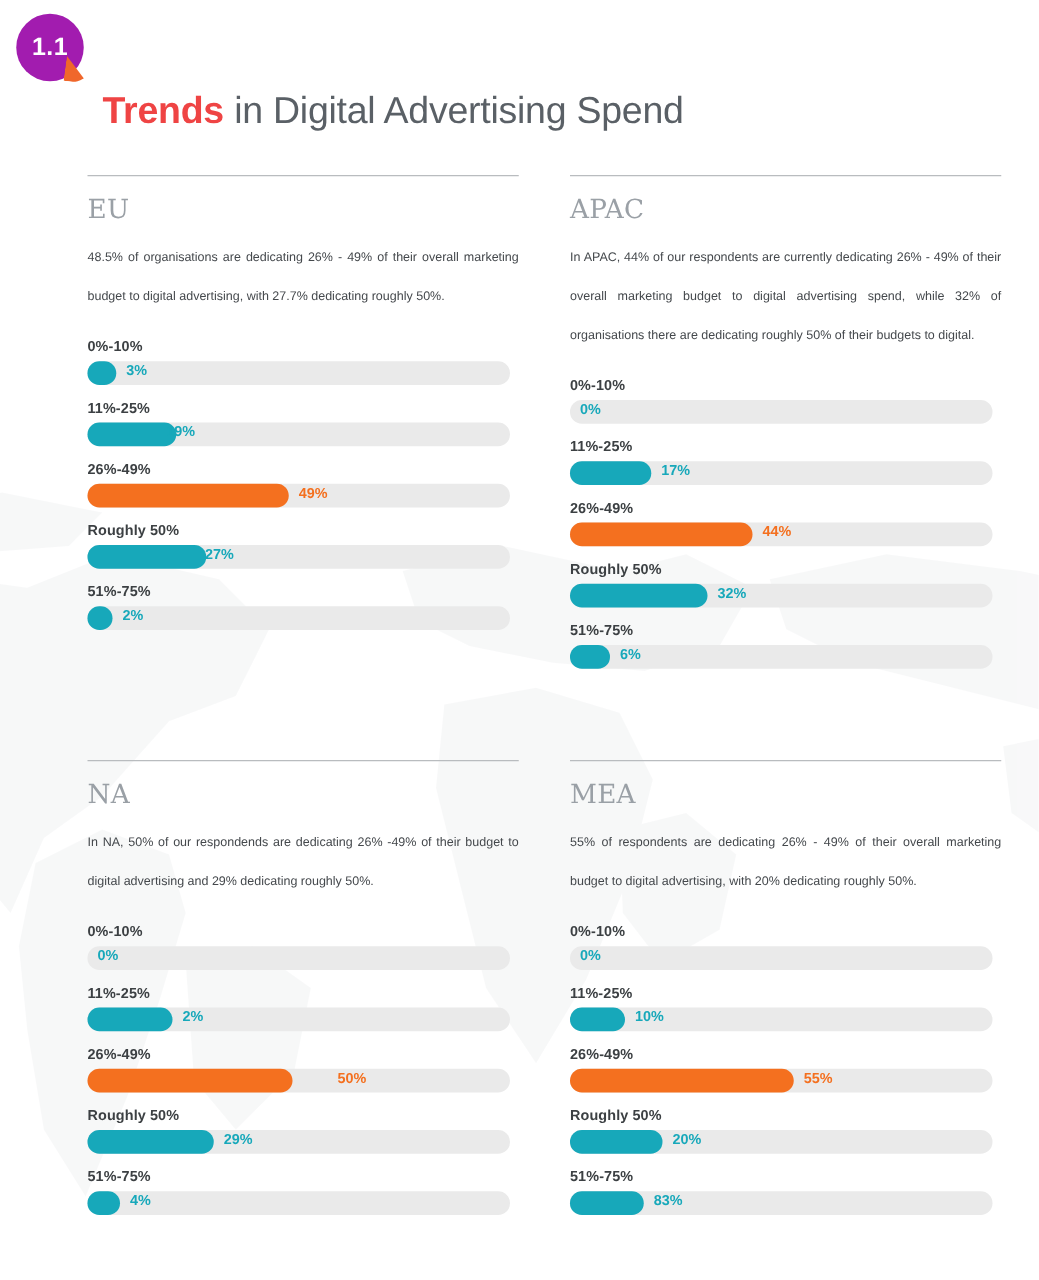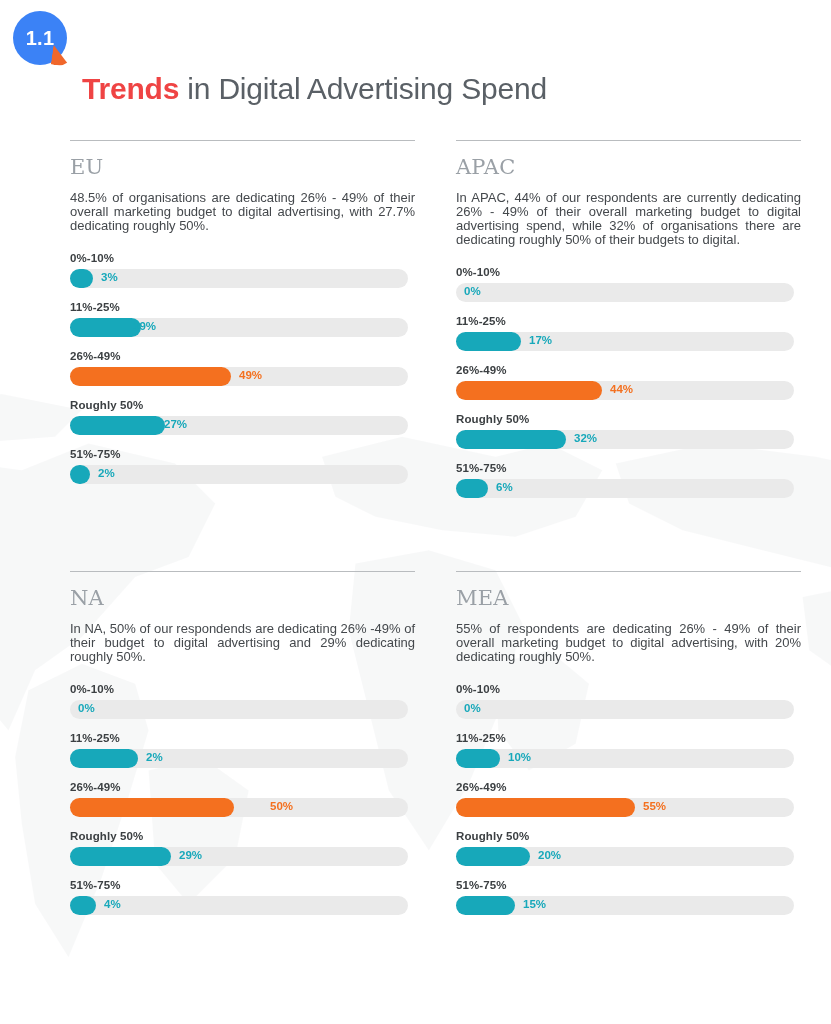--- a/index.html
+++ b/index.html
@@ -26,21 +26,21 @@
 
   .page { position: relative; z-index: 2; }
 
   
   .header { position: relative; height: 130px; }
 
   .badge {
     position: absolute;
     left: 13px; top: 11px;
     width: 54px; height: 54px;
-    background: #3b82f6;
+    background: #a21caf;
     border-radius: 50%;
     color: #ffffff;
     font-size: 20px;
     font-weight: bold;
     display: flex;
     align-items: center;
     justify-content: center;
     letter-spacing: 0.3px;
   }
   .badge::after {
@@ -88,22 +88,22 @@
   .region-name {
     font-family: "DejaVu Serif", serif;
     font-size: 21px;
     color: #9aa0a6;
     font-weight: normal;
     margin: 0 0 12px 0;
     letter-spacing: 0.2px;
   }
 
   .blurb {
-    font-size: 13px;
-    line-height: 14px;
+    font-size: 10px;
+    line-height: 31px;
     color: #44484c;
     text-align: justify;
     margin: 0 0 18px 0;
   }
 
   
   .bars { margin-top: 19px; }
   .bar-row { margin-bottom: 13px; }
   .bar-label {
     font-size: 11.5px;
@@ -321,20 +321,20 @@
             <div class="bar-label">Roughly 50%</div>
             <div class="track">
               <div class="fill" style="width: 74px;"></div>
               <span class="value" style="left: 82px;">20%</span>
             </div>
           </div>
           <div class="bar-row">
             <div class="bar-label">51%-75%</div>
             <div class="track">
               <div class="fill" style="width: 59px;"></div>
-              <span class="value" style="left: 67px;">15%</span>
+              <span class="value" style="left: 67px;">83%</span>
             </div>
           </div>
         </div>
       </div>
     </div>
 
 </div>
 
 </body></html>

